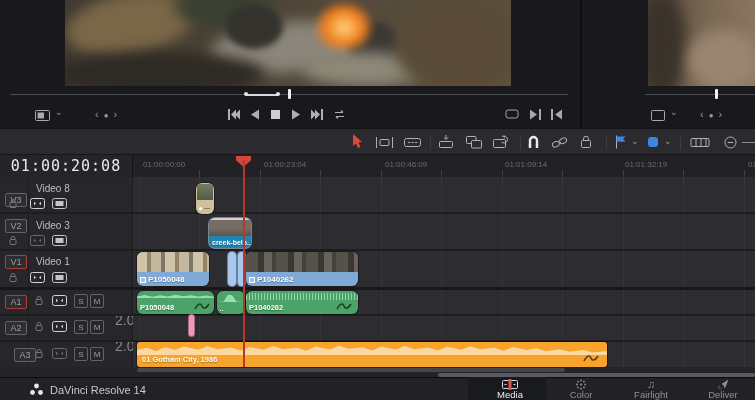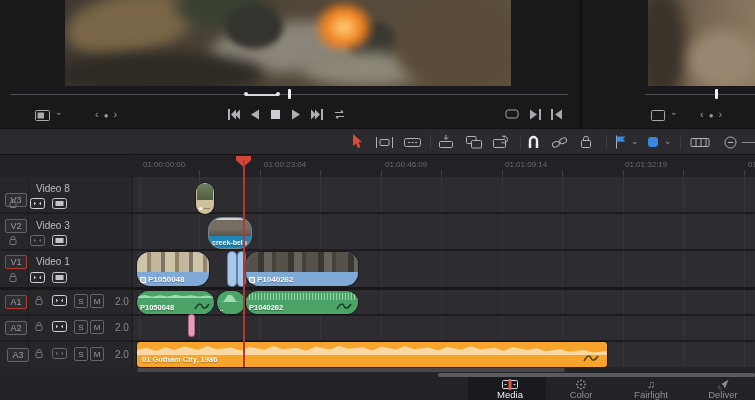--- a/index.html
+++ b/index.html
@@ -30,22 +30,22 @@
   #tcontent{left:133px;top:177px;width:622px;height:190px;background:#2c2c31;overflow:hidden;}
   .gline{position:absolute;top:0;width:1px;height:190px;background:#35353a;}
   .rowsep{position:absolute;left:0;width:755px;background:#1d1d20;}
   .badge{display:inline-flex;width:20px;height:12px;border:1px solid #63636a;border-radius:2px;align-items:center;justify-content:center;
          font-size:9px;color:#9d9da2;background:#2d2d32;}
   .badge.target{border-color:#b23c30;}
   .tname{font-size:10px;color:#bdbdc2;}
   .hdiv{position:absolute;left:28px;width:1px;background:#1f1f23;}
   .smbox{display:inline-flex;width:12px;height:12px;border:1px solid #63636a;border-radius:2px;align-items:center;justify-content:center;
          font-size:8px;color:#9d9da2;}
-  .fmt{font-size:10px;color:#88888d;}
-  .clip{position:absolute;border-radius:13px;overflow:hidden;box-shadow:0 0 0 1px rgba(0,0,0,.35);}
+  .fmt{font-size:14px;color:#88888d;margin-top:16px;}
+  .clip{position:absolute;border-radius:6px;overflow:hidden;box-shadow:0 0 0 1px rgba(0,0,0,.35);}
   .cliplabel{position:absolute;left:3px;display:flex;align-items:center;gap:2px;font-size:8px;font-weight:bold;color:#fff;
              text-shadow:0 1px 1px rgba(0,0,0,.35);white-space:nowrap;}
   .wave{position:absolute;left:0;width:100%;}
   
   #btmstrip{left:0;top:367px;width:755px;height:10px;background:#232328;}
   #bottombar{left:0;top:377px;width:755px;height:23px;background:#212126;border-top:1px solid #0c0c0e;box-sizing:border-box;}
   .page{position:absolute;top:378px;width:66px;height:22px;display:flex;flex-direction:column;align-items:center;justify-content:space-between;padding:1px 0;box-sizing:border-box;}
   .page .plabel{font-size:9.5px;color:#8f8f94;line-height:9px;}
   .page.active .plabel{color:#ececf0;}
 </style>
@@ -237,20 +237,23 @@
     </button>
     <button class="tbtn abs" style="left:724px;top:7px;">
       <svg width="13" height="13" viewBox="0 0 13 13" fill="none" stroke="#b2b2b6">
         <circle cx="6.5" cy="6.5" r="5.5"></circle>
           <path d="M3.8 6.5h5.4"></path>
       </svg>
     </button>
     <div class="abs" style="left:742px;top:13px;width:13px;height:1px;background:#8a8a90;"></div>
   </div>
 
+  <div class="abs" id="tc-box">
+    <span id="tc-text">01:00:20:08</span>
+  </div>
   <div class="abs" id="ruler">
     <span class="rlabel" style="left:10px;">01:00:00:00</span>
     <span class="rlabel" style="left:131px;">01:00:23:04</span>
     <span class="rlabel" style="left:252px;">01:00:46:09</span>
     <span class="rlabel" style="left:372px;">01:01:09:14</span>
     <span class="rlabel" style="left:492px;">01:01:32:19</span>
     <span class="rlabel" style="left:615px;">01:01:55:24</span>
     <div class="rtick" style="left:66px;"></div>
     <div class="rtick" style="left:127px;"></div>
     <div class="rtick" style="left:187px;"></div>
@@ -361,21 +364,21 @@
       <svg width="15" height="11" viewBox="0 0 15 11">
         <rect x="0.5" y="0.5" width="14" height="10" rx="2" fill="none" stroke="#d4d4d8"></rect>
         <path d="M6 5.5 4 3.8v3.4zM9 5.5l2-1.7v3.4z" fill="#d4d4d8"></path>
       </svg>
     </button>
     <span class="smbox abs" style="left:74px;top:143px;">S</span>
     <span class="smbox abs" style="left:90px;top:143px;">M</span>
     <span class="fmt abs" style="left:115px;top:145px;">2.0</span>
     <div class="abs" style="left:0;top:163px;width:133px;height:2px;background:#1d1d20;"></div>
 
-    <span class="badge abs" style="left:7px;top:171px;">A3</span>
+    <span class="badge abs" style="left:14px;top:171px;">A3</span>
     <button class="tbtn abs" style="left:34px;top:171px;">
       <svg width="10" height="11" viewBox="0 0 10 11" fill="none" stroke="#76767c">
         <path d="M3 4.5V3.5a2 2 0 0 1 4 0v1"></path>
           <rect x="2" y="4.5" width="6" height="5" rx="1"></rect>
       </svg>
     </button>
     <button class="tbtn abs" style="left:52px;top:171px;">
       <svg width="15" height="11" viewBox="0 0 15 11">
         <rect x="0.5" y="0.5" width="14" height="10" rx="2" fill="none" stroke="#6a6a70"></rect>
         <path d="M6 5.5 4 3.8v3.4zM9 5.5l2-1.7v3.4z" fill="#6a6a70"></path>
@@ -470,20 +473,28 @@
   </div>
 
   <div class="abs" style="left:236px;top:156px;width:15px;height:11px;background:#d6453a;clip-path:polygon(0 0,100% 0,100% 38%,50% 100%,0 38%);z-index:9;"></div>
   <div class="abs" style="left:243px;top:160px;width:1.5px;height:207px;background:#b5372e;z-index:9;"></div>
 
   <div class="abs" id="btmstrip">
     <div class="abs" style="left:137px;top:1px;width:428px;height:4px;border-radius:2px;background:#46464c;"></div>
     <div class="abs" style="left:438px;top:5.5px;width:317px;height:4px;border-radius:2px;background:#5a5a61;"></div>
   </div>
 
+  <div class="abs" id="bottombar">
+    <svg class="abs" style="left:29px;top:5px;" width="15" height="13" viewBox="0 0 15 13" fill="#e8e8ec">
+      <circle cx="7.5" cy="3" r="2.4"></circle>
+        <circle cx="3.5" cy="9.5" r="2.4"></circle>
+        <circle cx="11.5" cy="9.5" r="2.4"></circle>
+    </svg>
+    <span class="abs" style="left:50px;top:6px;font-size:11px;color:#c9c9cd;">DaVinci Resolve 14</span>
+  </div>
 
   <div class="abs" style="left:468px;top:377px;width:78px;height:23px;background:#191a1d;"></div>
 
 
   <div class="page active" style="left:477px;">
     <svg width="16" height="11" viewBox="0 0 16 11">
       <rect x="0.5" y="1.5" width="15" height="8" rx="1" fill="none" stroke="#d8d8dc"></rect>
       <rect x="6.5" y="0" width="3" height="11" rx="0.5" fill="#e05548"></rect>
       <path d="M2.5 5.5h2M11.5 5.5h2" stroke="#d8d8dc"></path>
     </svg>

